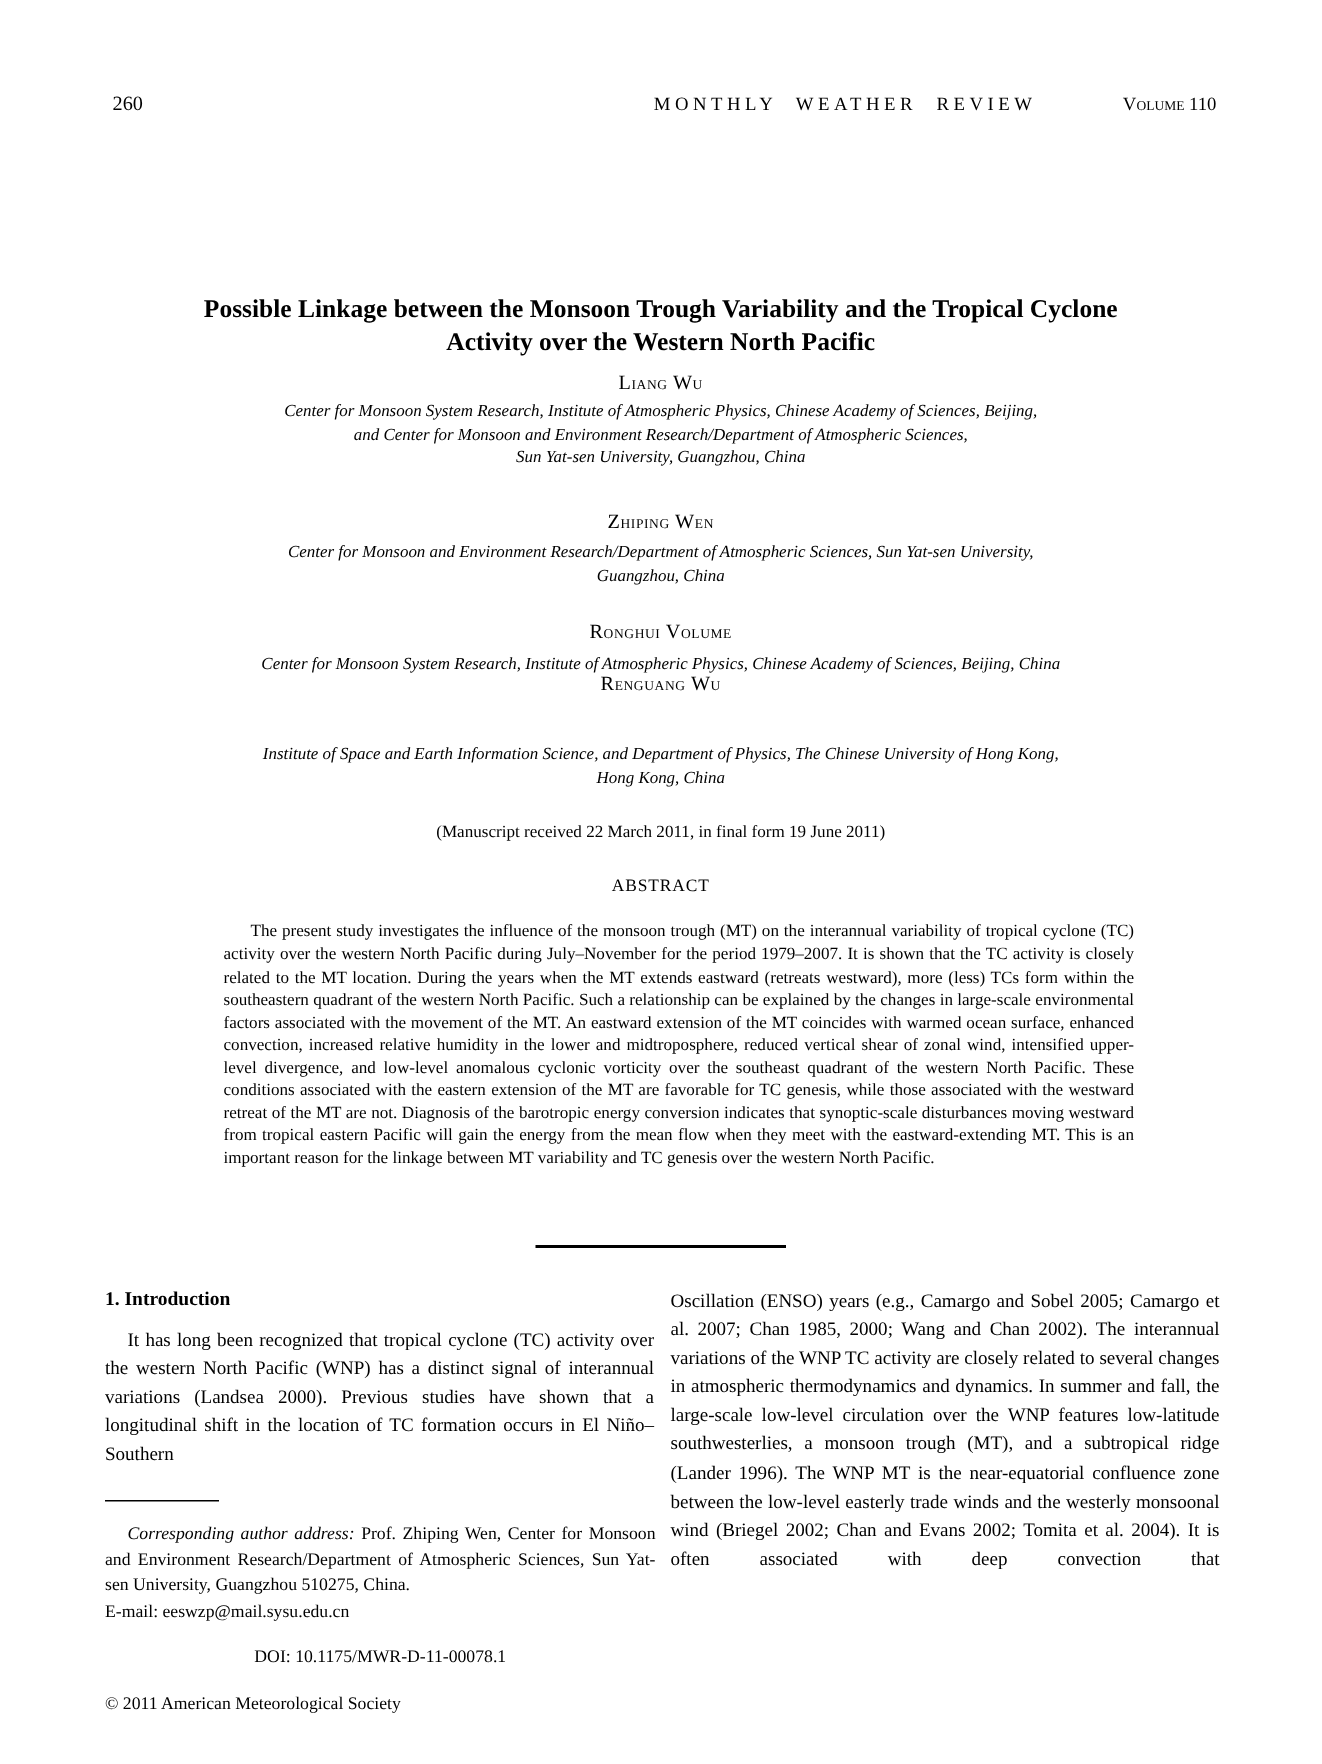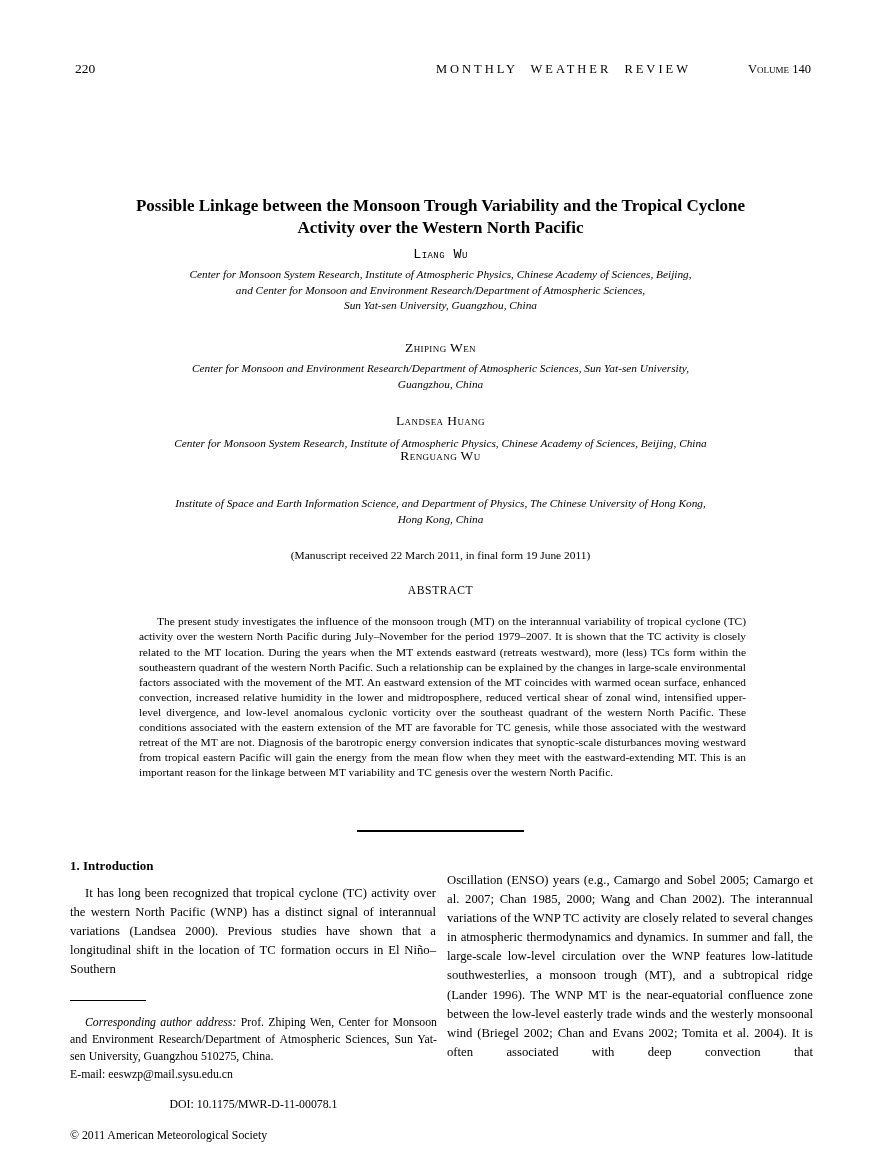--- a/index.html
+++ b/index.html
@@ -47,48 +47,48 @@
     font-variant: small-caps;
     font-size: 13.5px;
     letter-spacing: 0.4px;
   }
   .affiliation {
     font-style: italic;
     font-size: 11.3px;
     line-height: 15.5px;
     white-space: pre-line;
   }
-  .an1 { top: 247px; font-family: Liberation Mono, monospace; } .af1 { top: 267px; }
+  .an1 { top: 247px; } .af1 { top: 267px; }
   .an2 { top: 340px; } .af2 { top: 361px; }
   .an3 { top: 413px; } .af3 { top: 436px; }
   .an4 { top: 448px; } .af4 { top: 496px; font-family: Liberation Serif, serif; }
   .manuscript-note { top: 549px; font-size: 11.4px; }
   .abstract-heading { top: 584px; font-size: 11.6px; letter-spacing: 0.6px; }
 
   .abstract-text {
     position: absolute;
-    top: 603px; left: 139px;
+    top: 603px; left: 149px;
     width: 607px;
     font-size: 11.4px;
     line-height: 15.1px;
     text-align: justify;
     text-indent: 18px;
   }
   .abstract-divider {
     position: absolute;
     top: 830px; left: 357px;
     width: 167px;
     border: none;
     border-top: 2px solid #000;
     margin: 0;
   }
 
   .col { position: absolute; top: 858px; width: 366px; }
   .col-left { left: 70px; }
-  .col-right { left: 447px; margin-top: 13px; }
+  .col-right { left: 447px; }
   .section-heading {
     margin: 0 0 10px 0;
     font-size: 13px;
     font-weight: bold;
   }
   .body-para {
     margin: 0;
     font-size: 12.7px;
     line-height: 19.1px;
     text-align: justify;
@@ -114,38 +114,38 @@
   .email-line { font-size: 11.8px; line-height: 17.2px; }
   .doi-line { margin-top: 14px; font-size: 11.8px; text-align: center; }
   .copyright-line { margin-top: 16px; font-size: 11.8px; }
 </style>
 </head>
 <body>
 
 <div class="page">
 
   <header class="running-head">
-    <span class="pageno">220</span>
+    <span class="pageno">260</span>
     <span class="journal">MONTHLY WEATHER REVIEW</span>
-    <span class="volume smallcaps">Volume 140</span>
+    <span class="volume smallcaps">Volume 110</span>
   </header>
 
   <h1 class="article-title">Possible Linkage between the Monsoon Trough Variability and the Tropical Cyclone
 Activity over the Western North Pacific</h1>
 
   <div class="centered author-name an1">Liang Wu</div>
   <div class="centered affiliation af1">Center for Monsoon System Research, Institute of Atmospheric Physics, Chinese Academy of Sciences, Beijing,
 and Center for Monsoon and Environment Research/Department of Atmospheric Sciences,
 Sun Yat-sen University, Guangzhou, China</div>
 
   <div class="centered author-name an2">Zhiping Wen</div>
   <div class="centered affiliation af2">Center for Monsoon and Environment Research/Department of Atmospheric Sciences, Sun Yat-sen University,
 Guangzhou, China</div>
 
-  <div class="centered author-name an3">Landsea Huang</div>
+  <div class="centered author-name an3">Ronghui Volume</div>
   <div class="centered affiliation af3">Center for Monsoon System Research, Institute of Atmospheric Physics, Chinese Academy of Sciences, Beijing, China</div>
 
   <div class="centered author-name an4">Renguang Wu</div>
   <div class="centered affiliation af4">Institute of Space and Earth Information Science, and Department of Physics, The Chinese University of Hong Kong,
 Hong Kong, China</div>
 
   <div class="centered manuscript-note">(Manuscript received 22 March 2011, in final form 19 June 2011)</div>
 
   <div class="centered abstract-heading">ABSTRACT</div>
 

